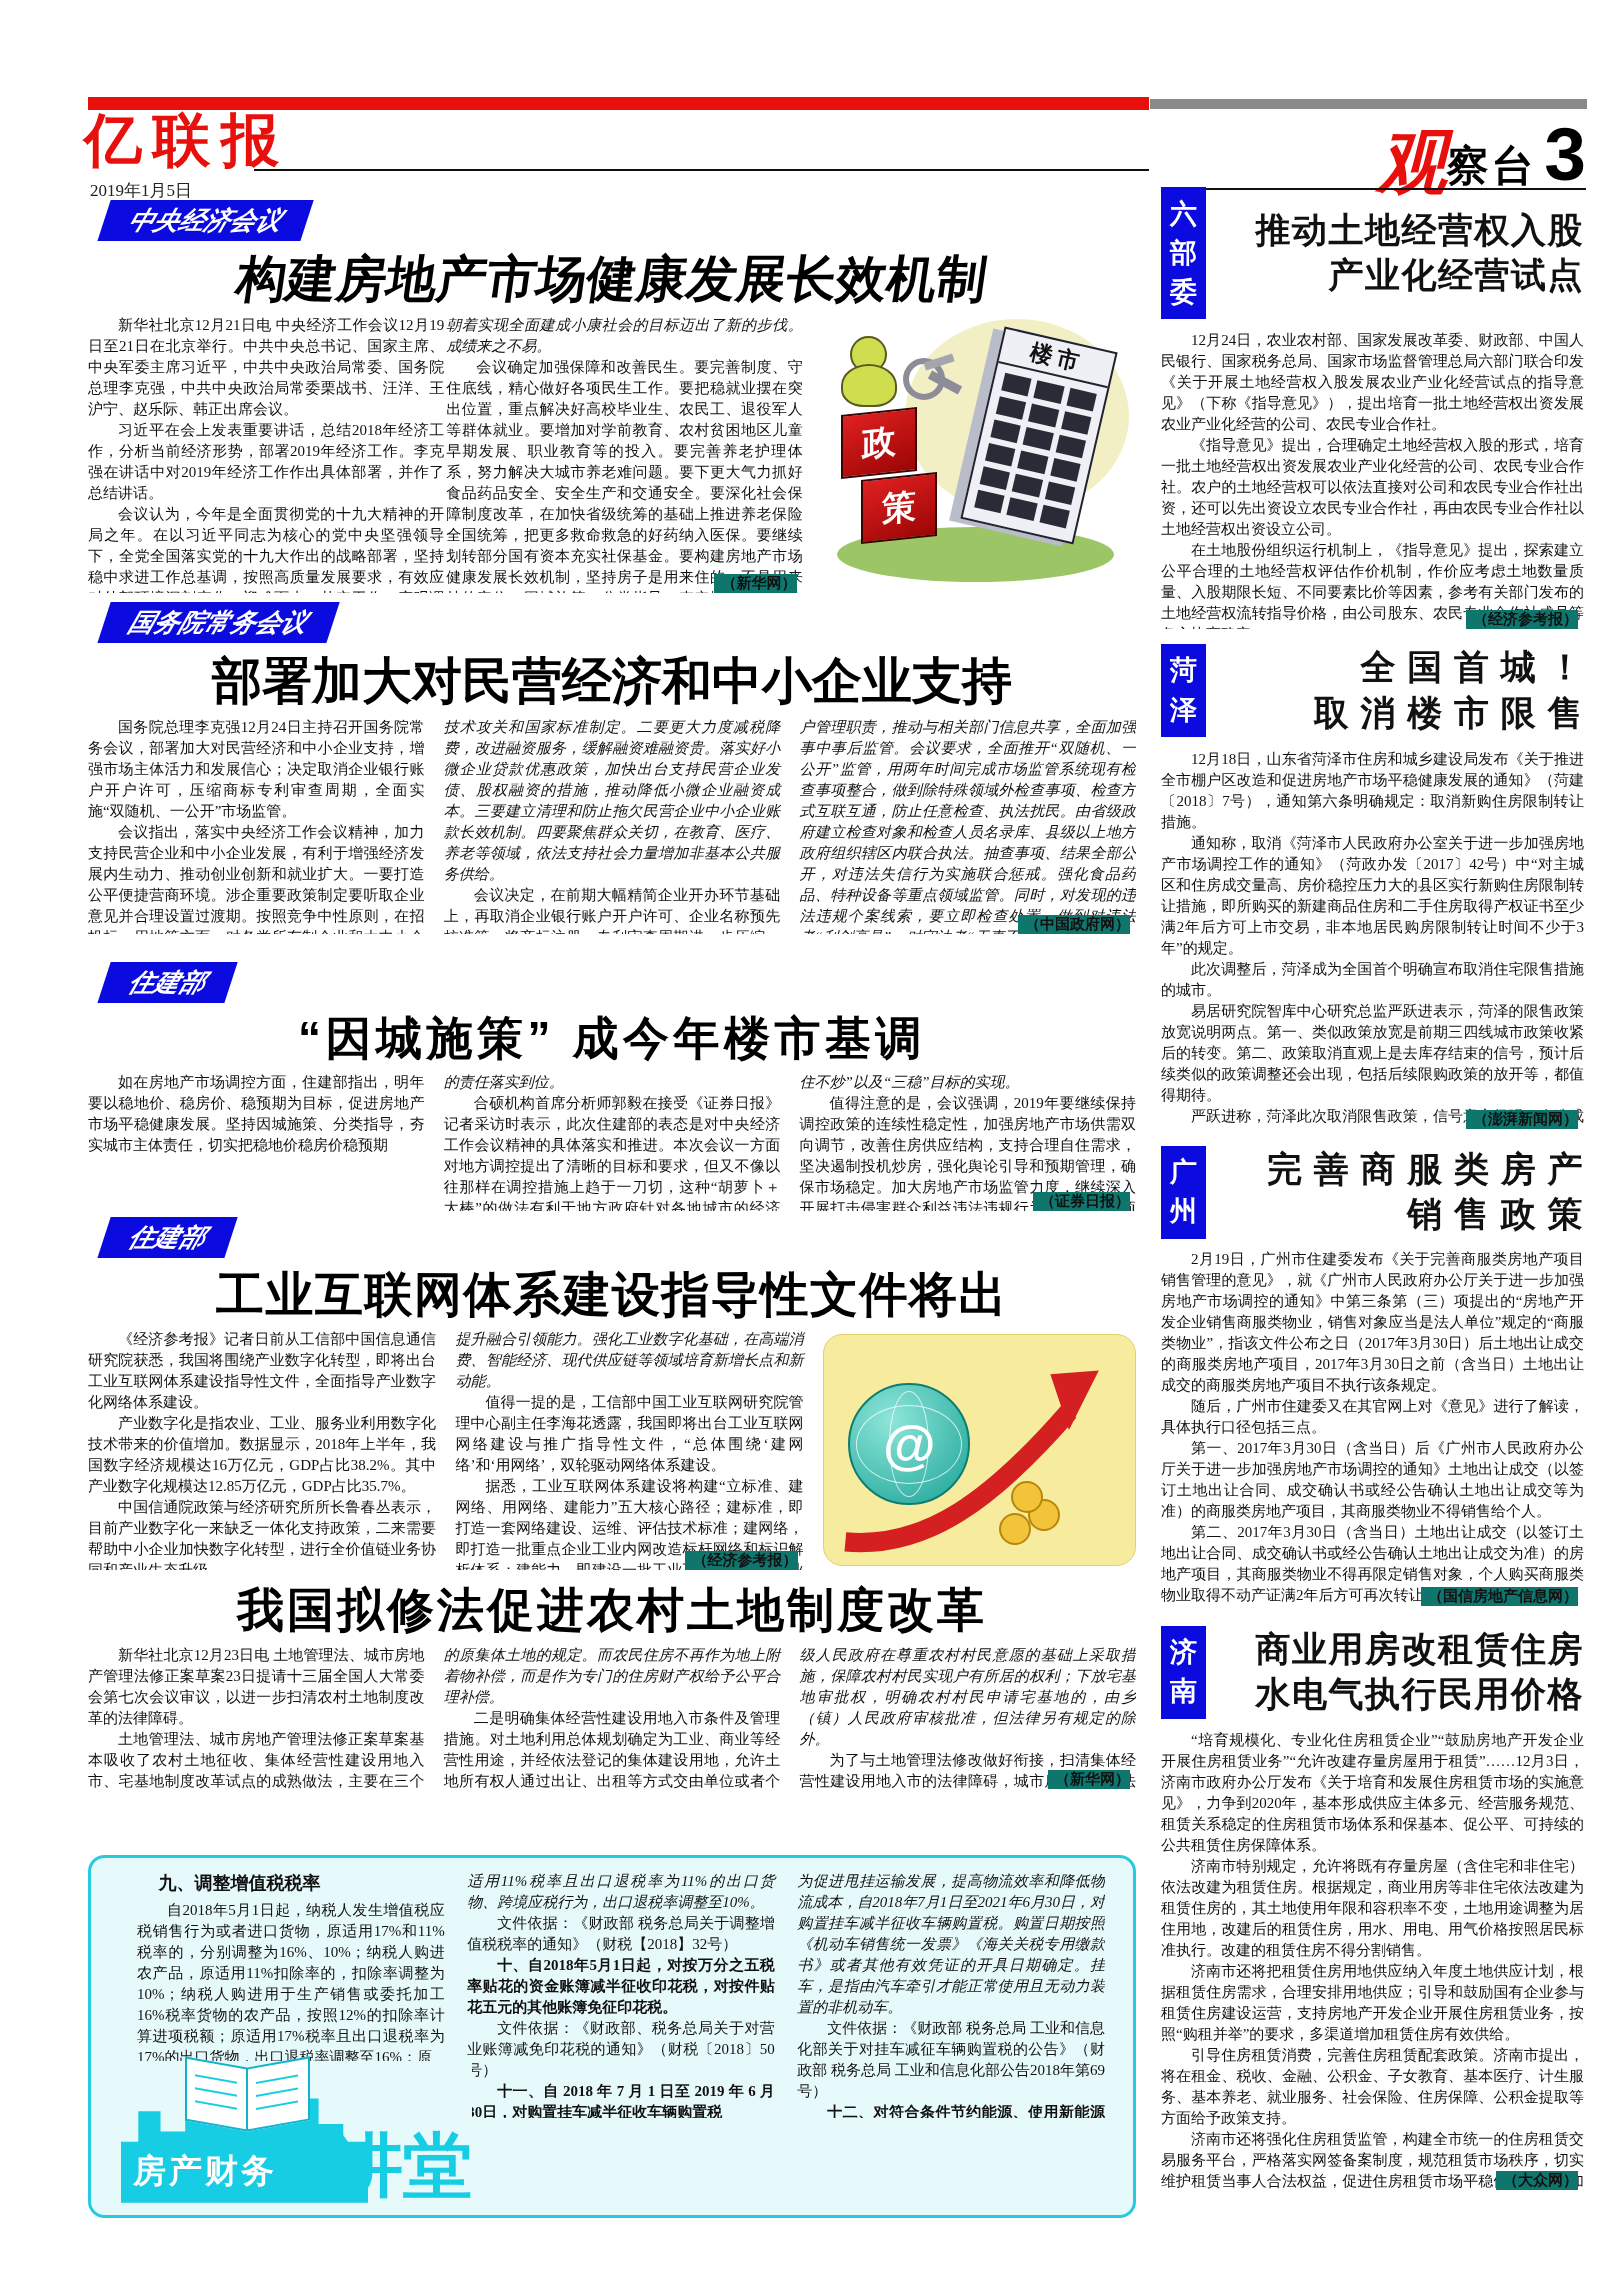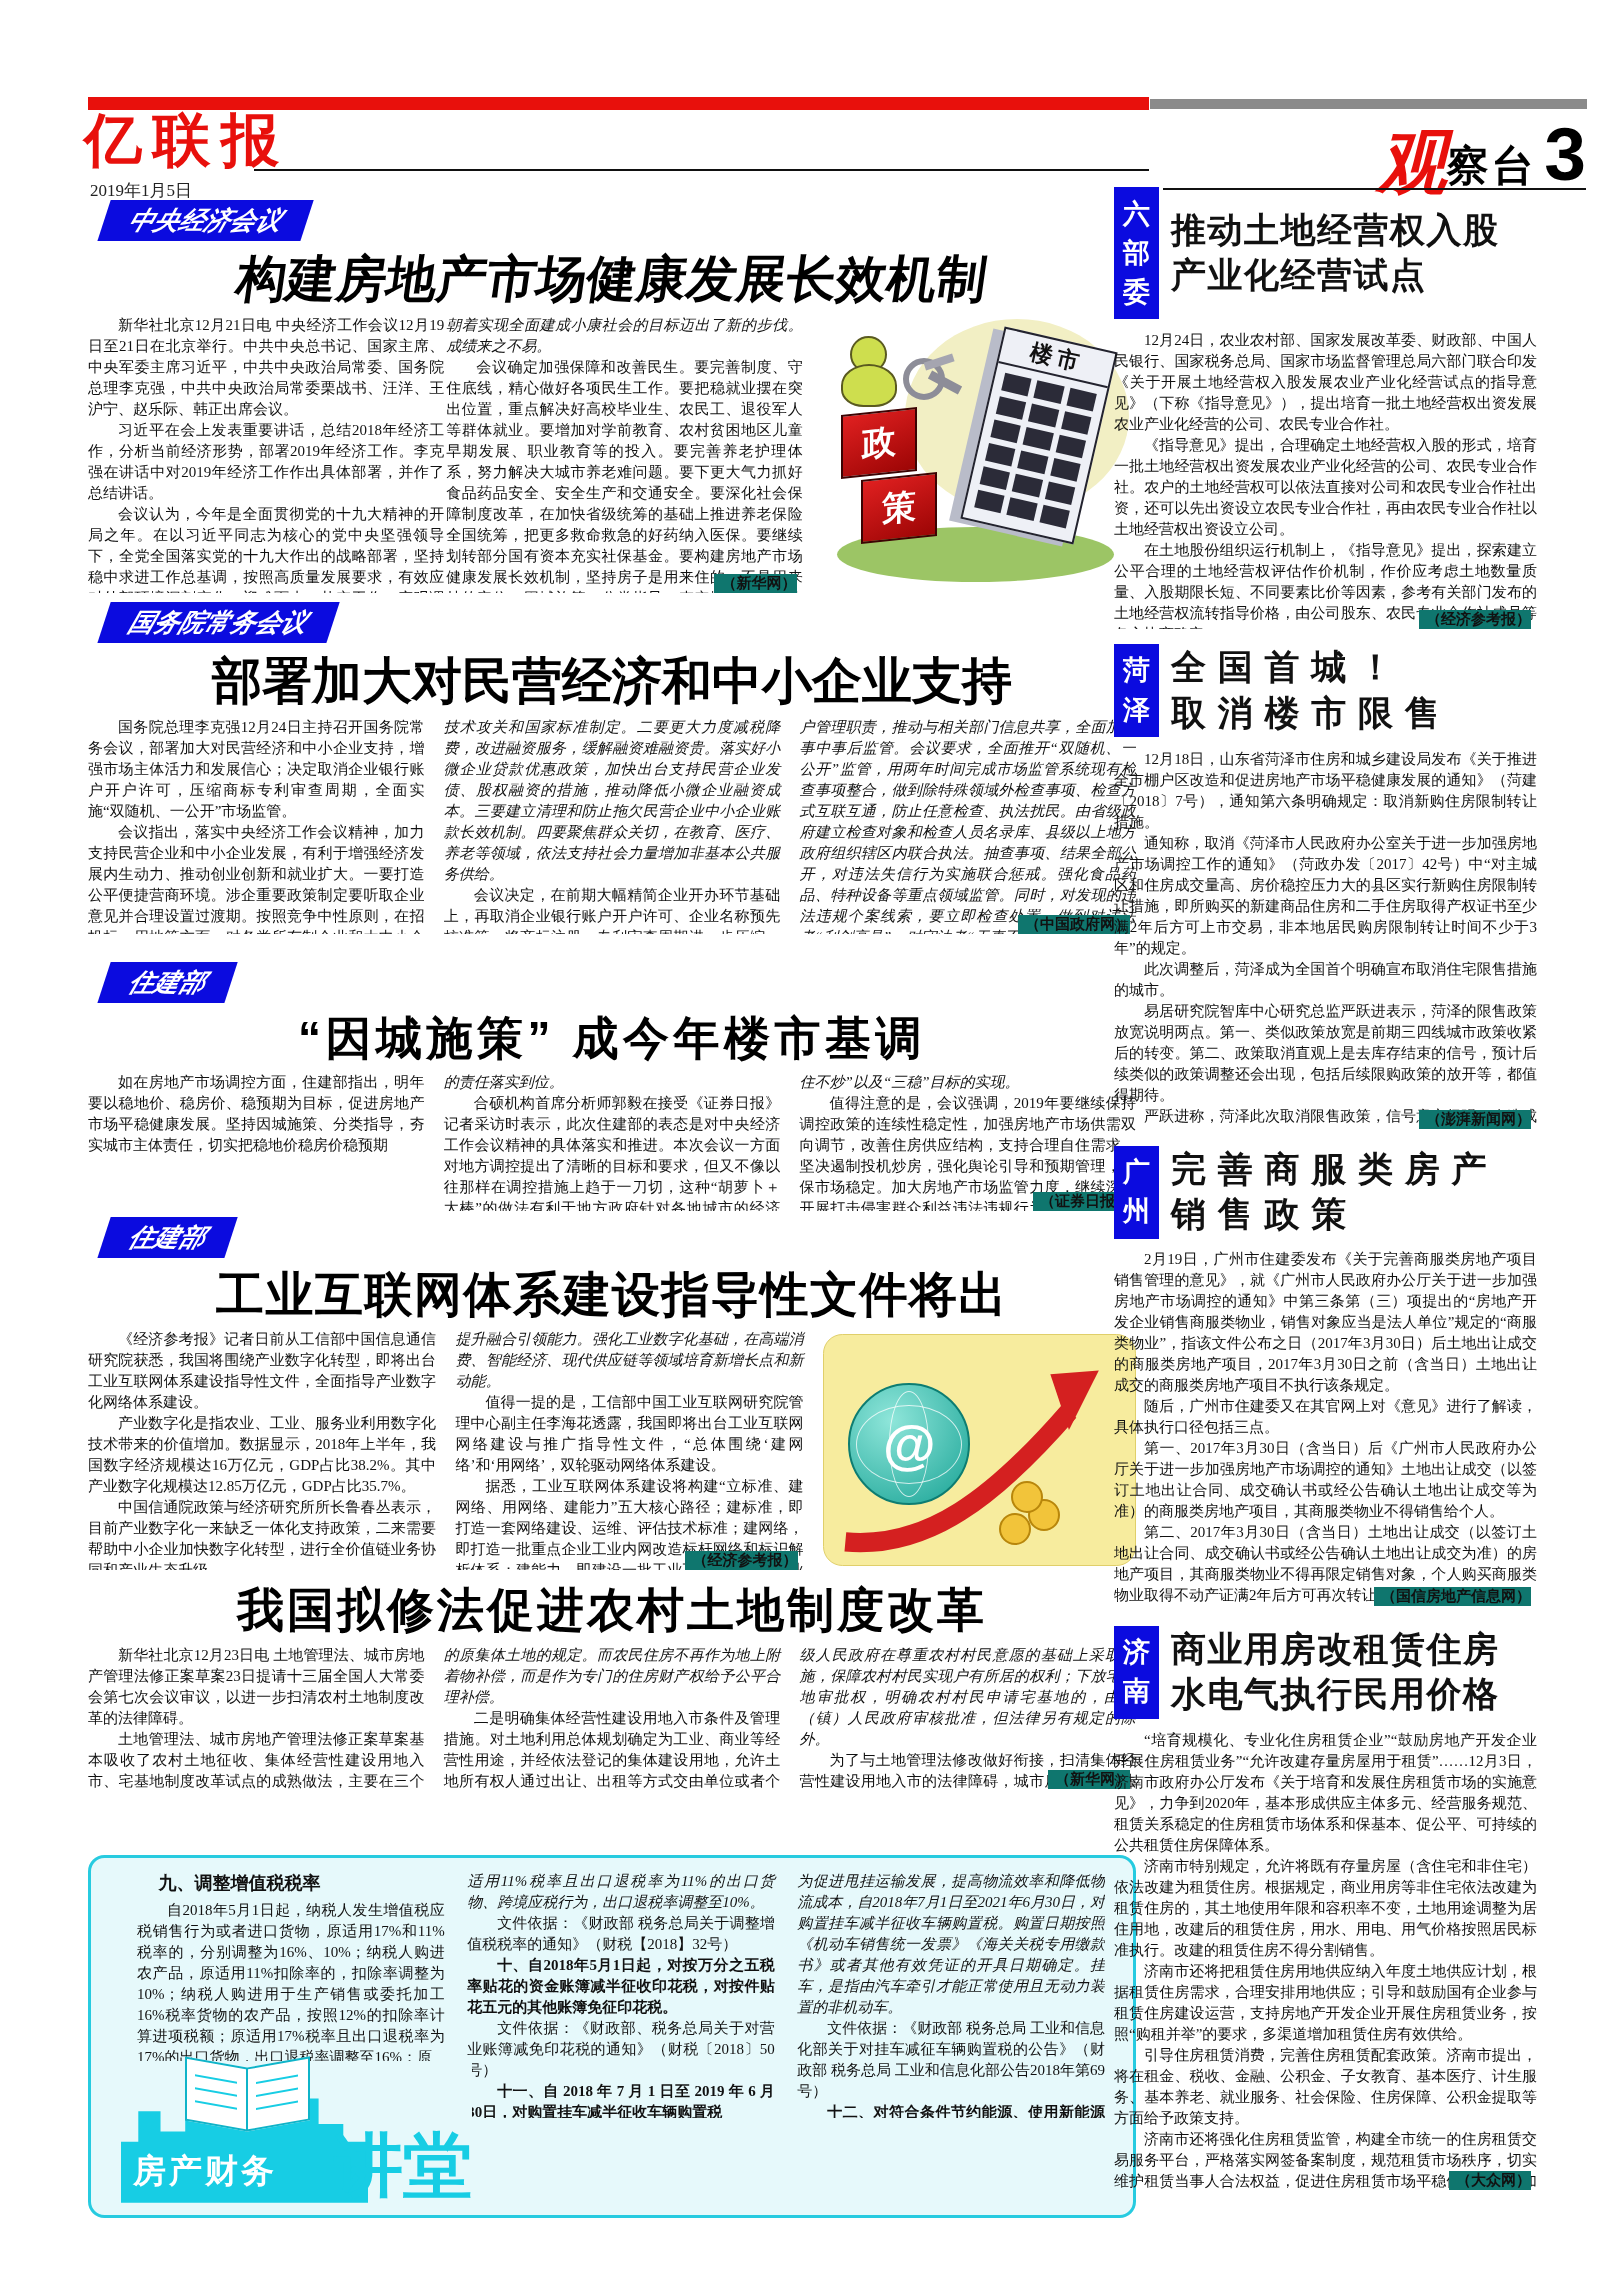--- a/index.html
+++ b/index.html
@@ -94,26 +94,26 @@
   .tl-book{position:absolute;left:64px;top:1.5px;width:127px;height:64px;}
   .tl-page{position:absolute;top:0;width:60px;height:60px;background:#fff;border:2.2px solid #0fb4c9;}
   .tl-pl{left:0;transform:skewY(10deg);border-right:none;}
   .tl-pr{left:61px;transform:skewY(-10deg);}
   .tl-line{position:absolute;left:7.5px;height:2.2px;width:42px;background:#17cde4;}
   .tl-text1{position:absolute;left:12px;bottom:9px;color:#fff;font-weight:900;font-size:33px;
             font-family:"Liberation Sans",sans-serif;letter-spacing:3px;z-index:2;}
   .tl-text2{position:absolute;right:0px;bottom:3px;color:#17cde4;font-weight:900;font-size:69px;
             font-family:"Liberation Sans",sans-serif;line-height:1;}
   
-  .sidebar{position:absolute;left:1114px;top:187px;width:423px;}
+  .sidebar{position:absolute;left:1161px;top:187px;width:423px;}
   .side-art{position:relative;}
   .side-head{display:flex;align-items:center;gap:12px;}
   .side-label{flex:0 0 45px;background:#0b0bdf;color:#fff;font-weight:bold;font-size:27px;
               text-align:center;line-height:1.45;padding:7.5px 0;font-family:"Liberation Serif",serif;}
-  .side-hl{flex:1;text-align:left;font-weight:900;font-family:"Liberation Serif",serif;}
+  .side-hl{flex:1;text-align:right;font-weight:900;font-family:"Liberation Serif",serif;}
   .side-hl .hline{font-size:35px;line-height:1.3;letter-spacing:1.5px;}
   .side-body{position:relative;overflow:hidden;margin-top:10.5px;}
   .side-body .para{font-size:15px;line-height:21px;}
   .sb1{height:299px;margin-bottom:15px;}
   .sb2{height:380px;margin-bottom:16.4px;}
   .sb3{height:357px;margin-bottom:19.4px;}
   .sb4{height:460px;}
   .mb-r1{margin-bottom:10.5px;}
   .mb-r2{margin-bottom:12px;}
   .mb-r3{margin-bottom:10.5px;}

